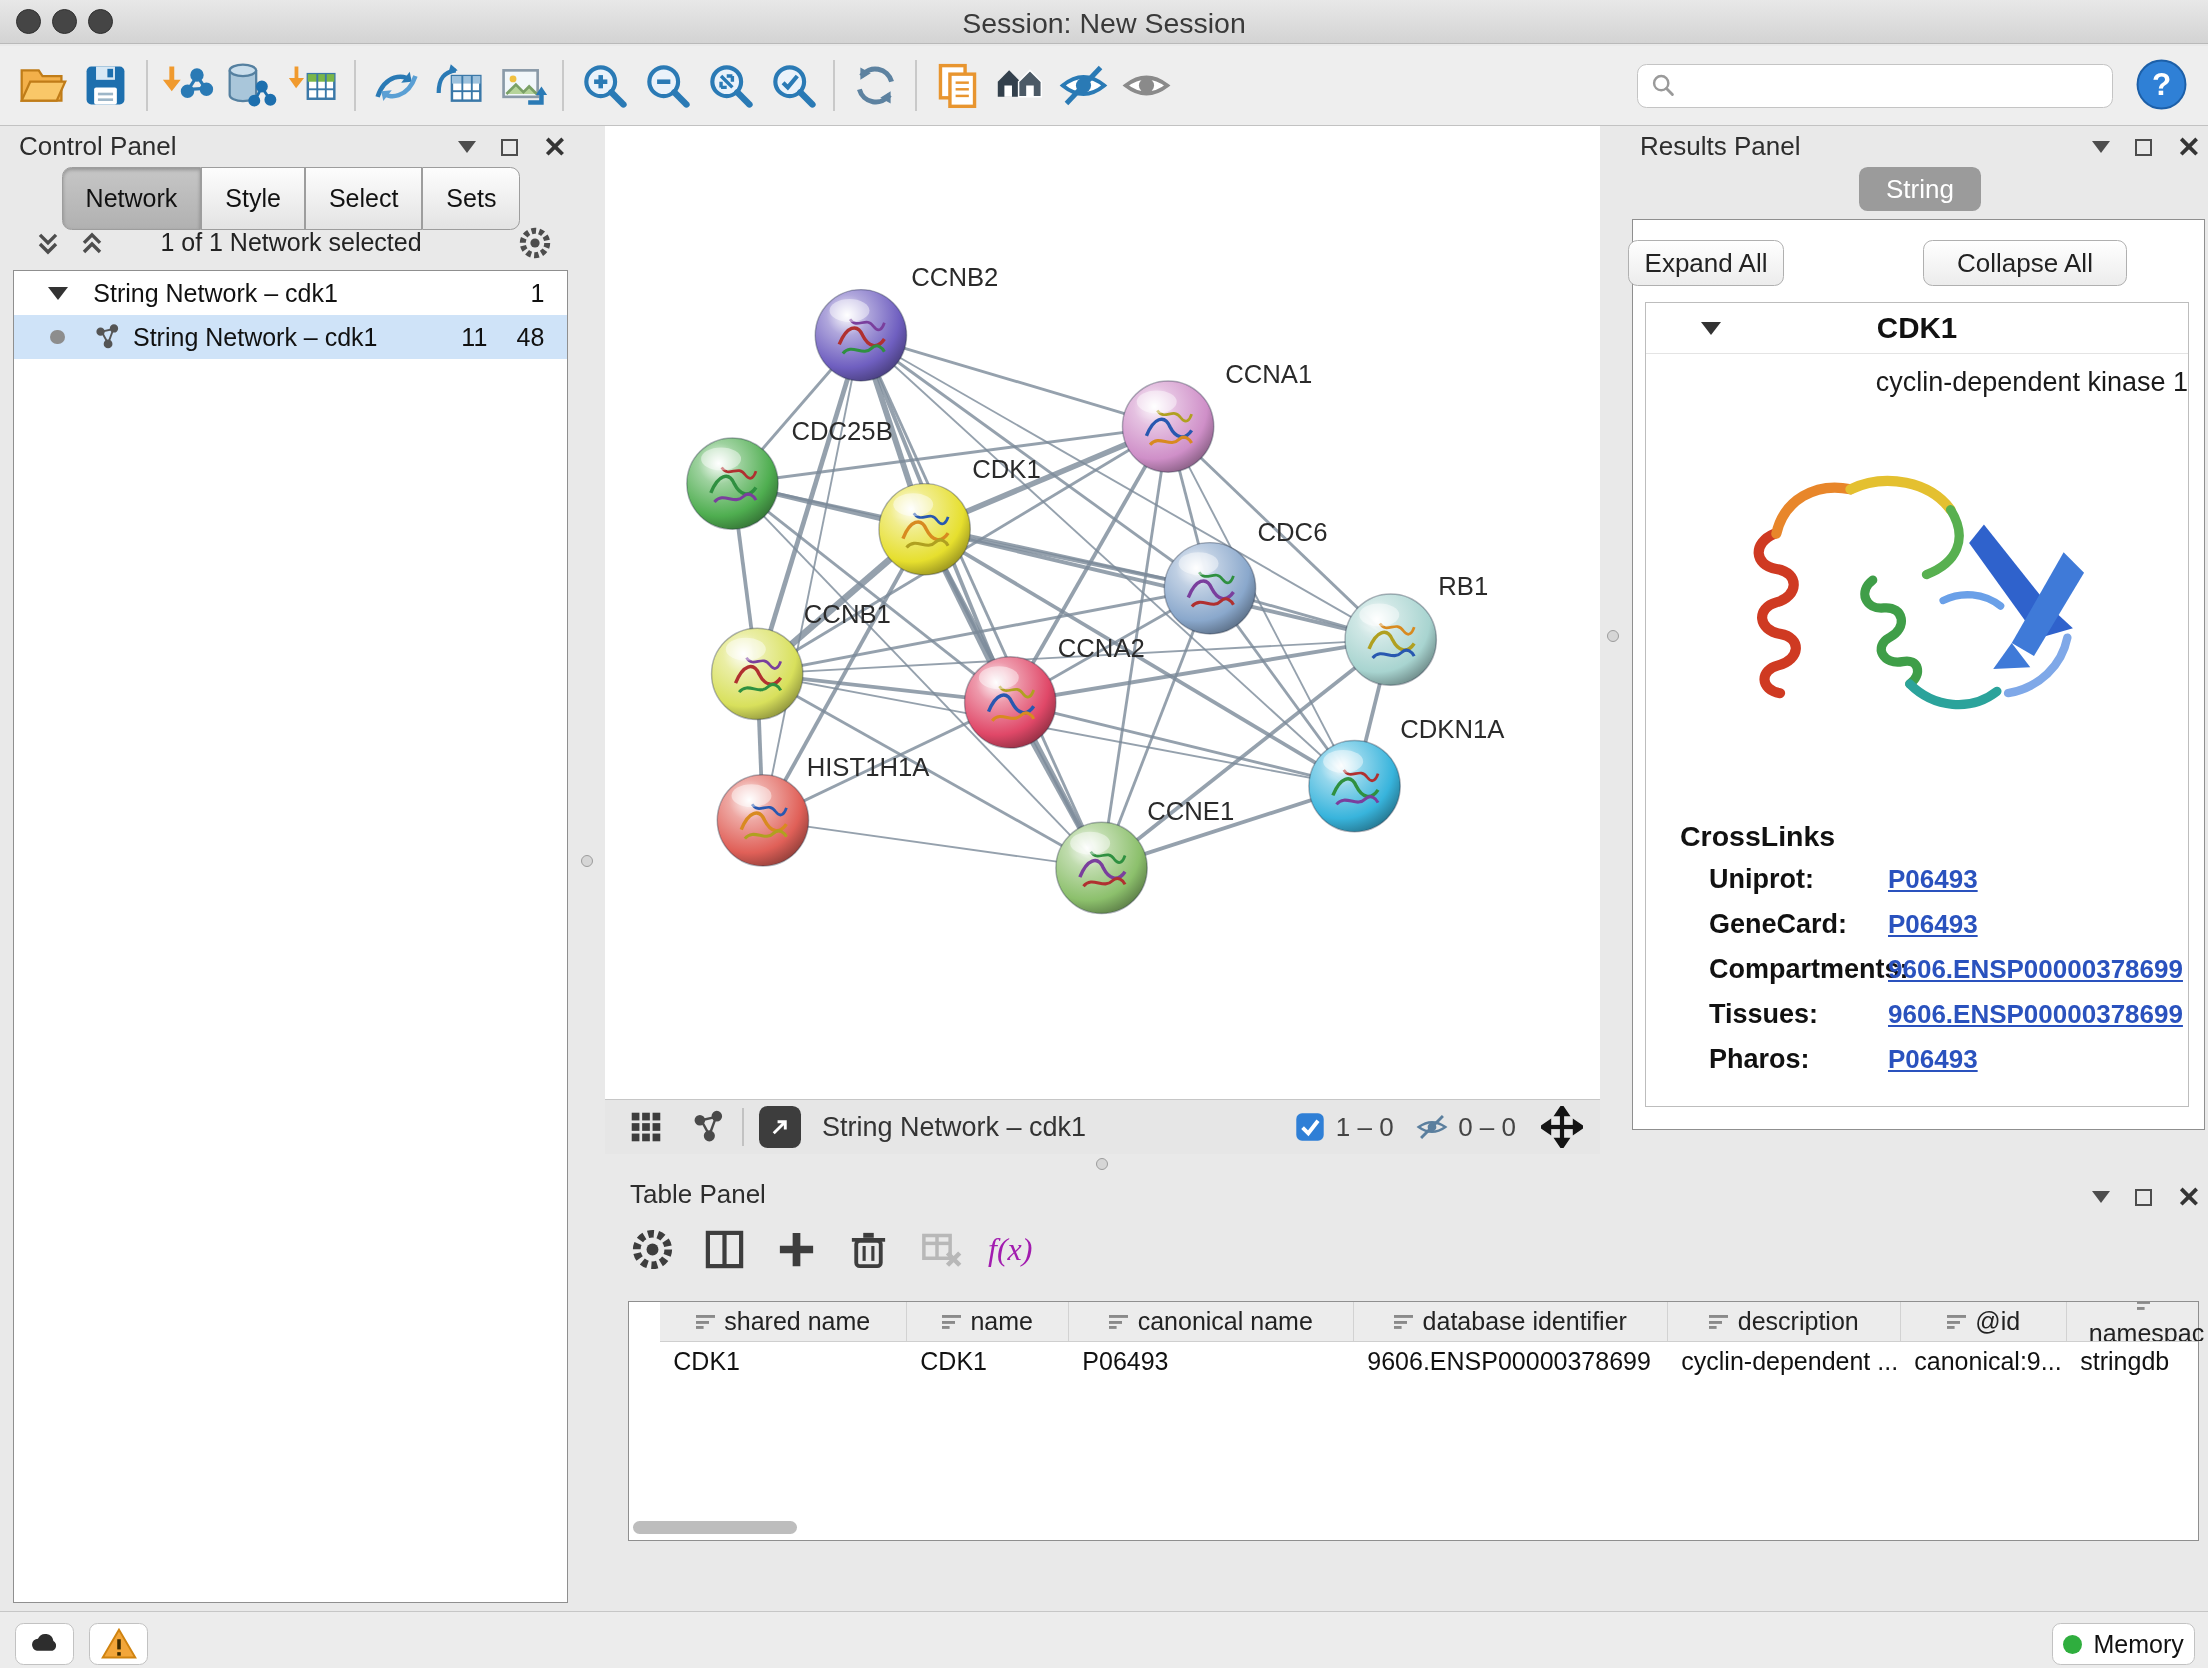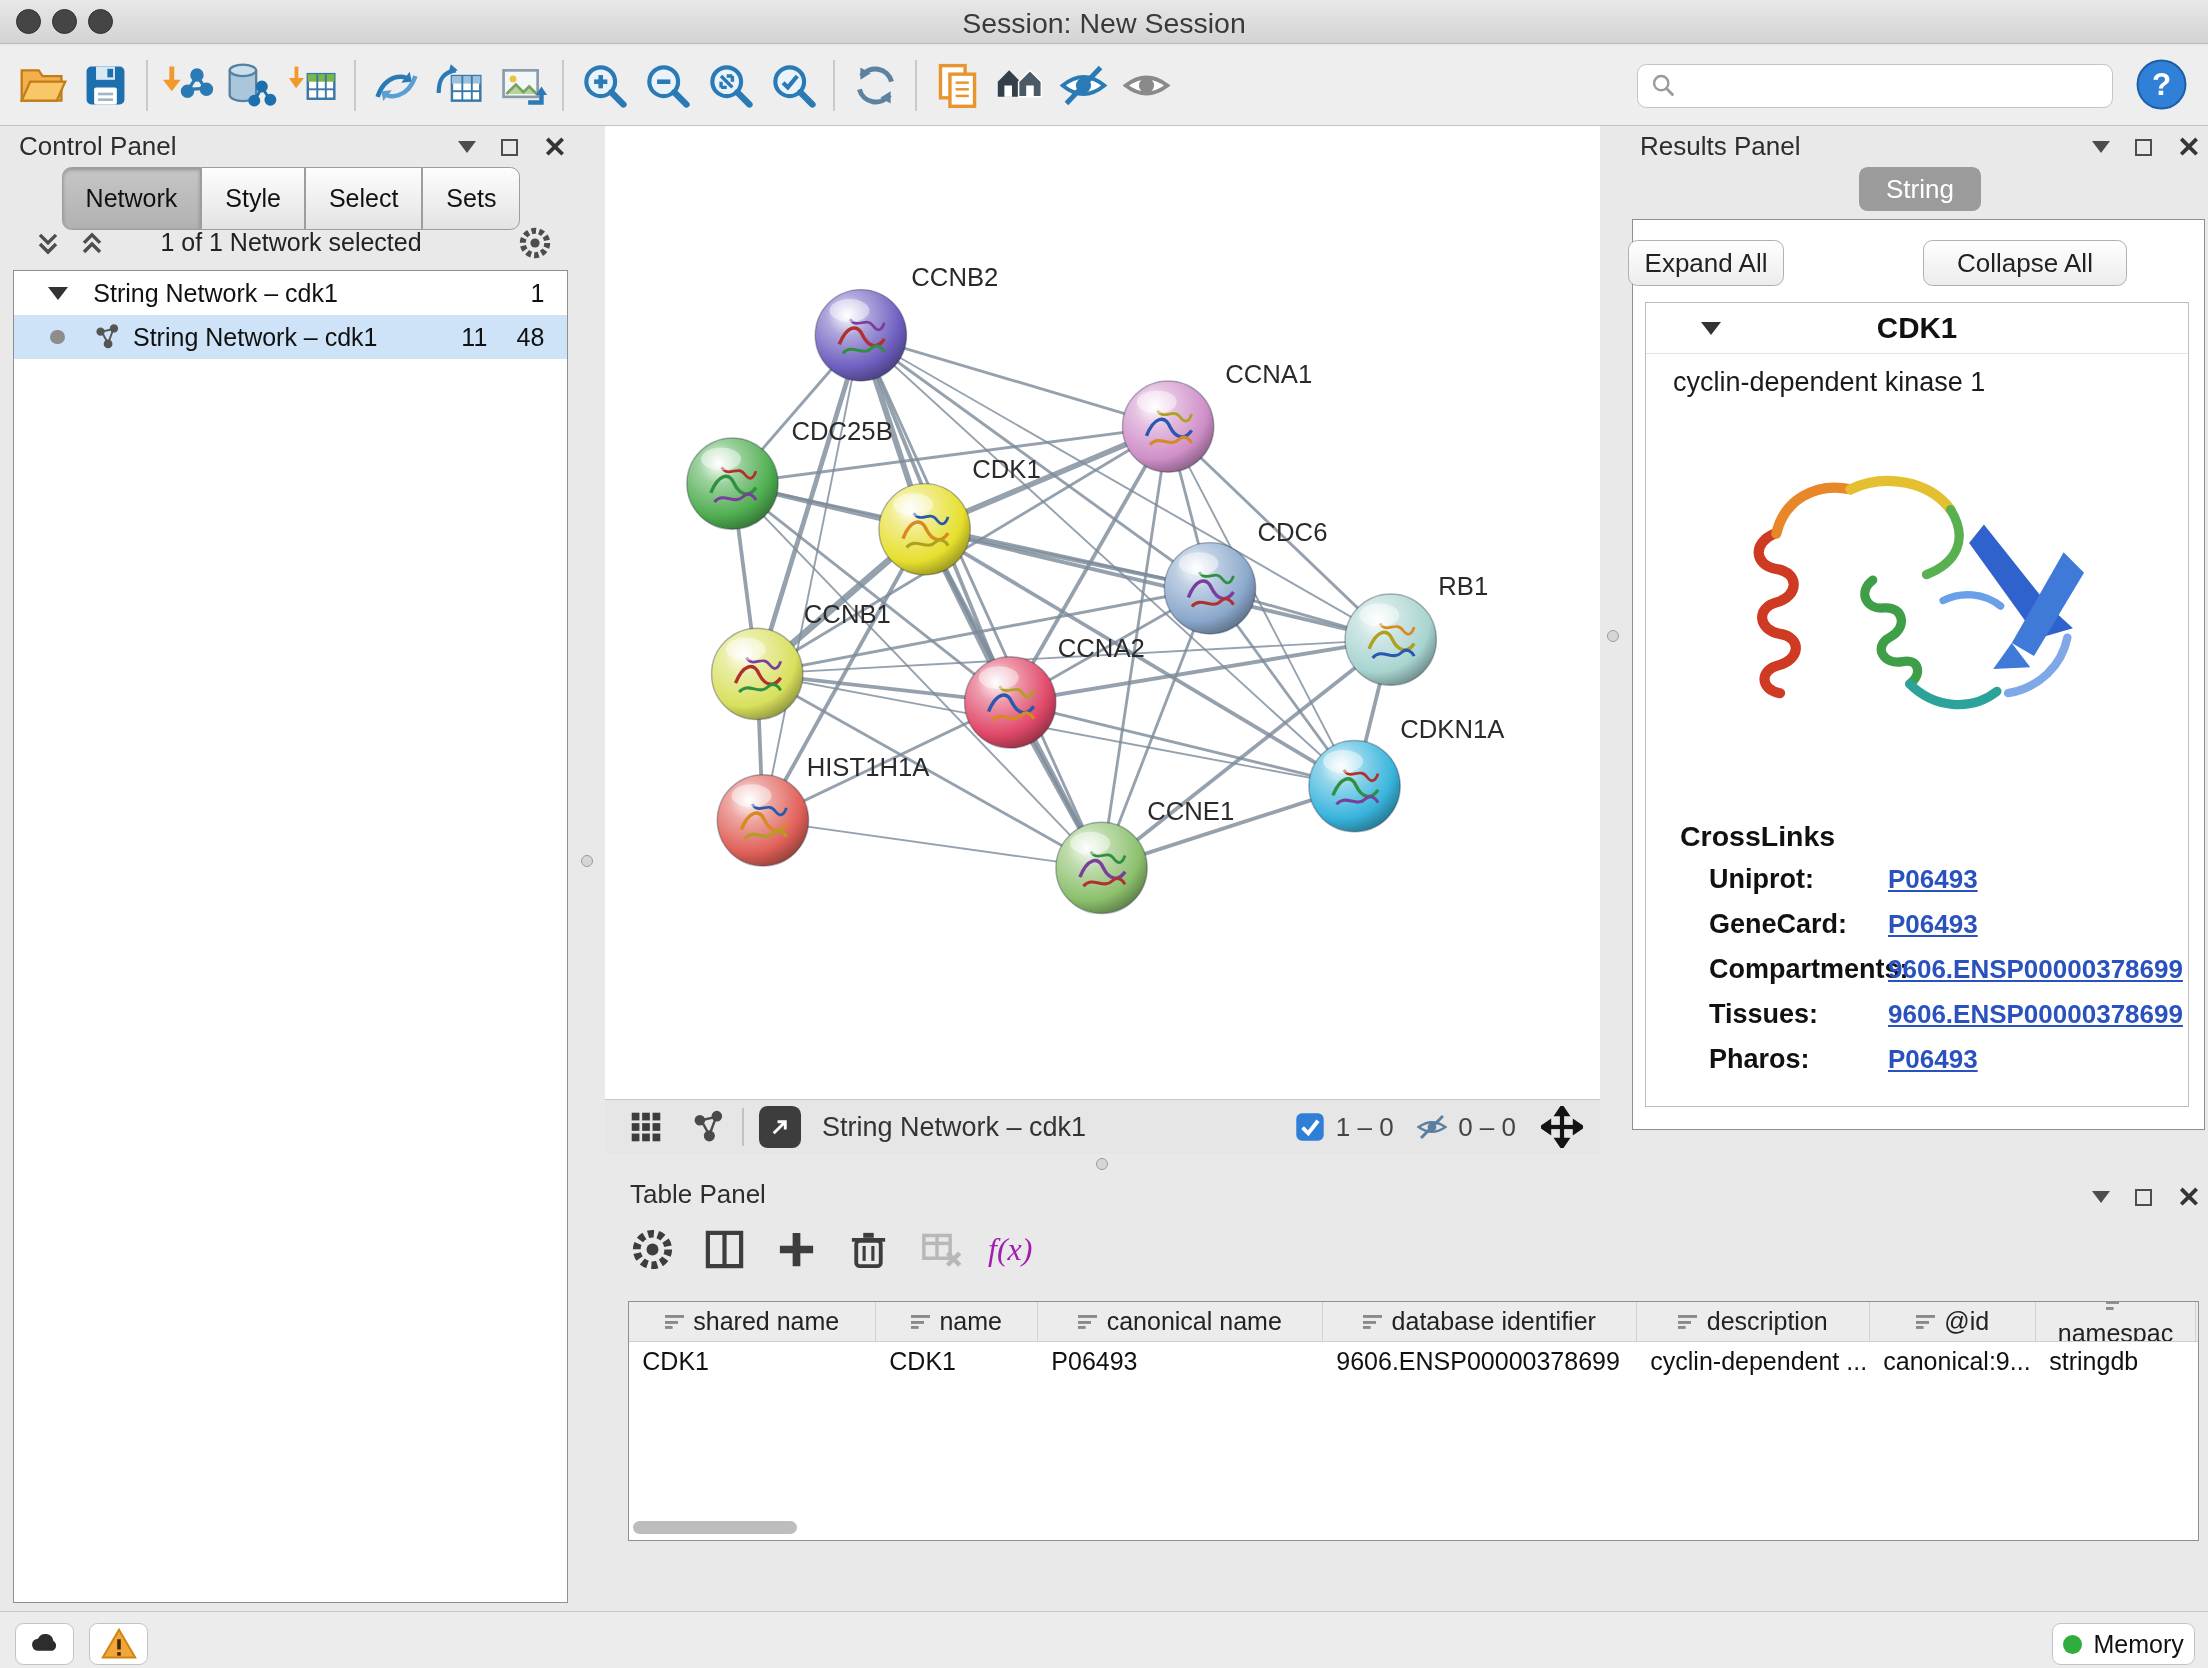--- a/index.html
+++ b/index.html
@@ -65,32 +65,32 @@
   .string-badge { position:absolute; left:1859px; top:167px; padding:6.7px 27px; background:#9b9b9b;
     border-radius:8.6px; color:#fff; font-size:26px; }
   .rp-box { position:absolute; left:1632px; top:219px; width:573px; height:911px; background:#fff;
     border:1.9px solid #8f8f8f; }
   .rp-btn { position:absolute; height:46px; border:1.9px solid #b0b0b0; border-radius:9.5px;
     background:linear-gradient(#ffffff,#ececec); font-size:26px; color:#222; display:flex;
     align-items:center; justify-content:center; }
   .gene-box { position:absolute; left:1645px; top:302px; width:544px; height:805px; border:1.9px solid #bdbdbd; background:#fff; }
   .gene-head { position:relative; height:51px; border-bottom:1.9px solid #e4e4e4; display:flex; align-items:center; justify-content:center; }
   .gene-sym { font-size:29.5px; font-weight:bold; color:#111; }
-  .gene-desc { padding:13.3px 0 0 27px; font-size:27px; color:#1a1a1a; }
+  .gene-desc { padding:13.3px 0 0 27px; font-size:27px; color:#1a1a1a;text-align:right; }
   .xl-head { position:absolute; left:34px; top:517px; font-size:28.5px; font-weight:bold; color:#111; }
   .xl-list { position:absolute; left:0; top:561px; width:100%; }
   .xl-row { display:flex; height:45px; align-items:flex-start;font-weight:bold; }
   .xl-label { width:179px; margin-left:63px; font-size:27px; color:#111; flex:0 0 auto; }
   .xl-value { font-size:26px; color:#2a52be; text-decoration:underline; white-space:nowrap; }
 
   
   .tp-toolbar { position:absolute; left:628px; top:1225px; display:flex; align-items:center; gap:23px; }
   .fx { font-family:"Liberation Serif", serif; font-style:italic; font-size:32px; color:#a21caf; }
   .tbl { position:absolute; left:628px; top:1301px; width:1571px; height:240px; background:#fff;
-    border:1.9px solid #8f8f8f; }
+    border:1.9px solid #8f8f8f;padding-left:31px; }
   .tbl-head { display:flex; height:40px; background:#ececec; border-bottom:1.9px solid #cfcfcf; }
   .th { display:flex; align-items:center; justify-content:center; gap:9.5px; font-size:25px; color:#222;
     border-right:1px solid #d2d2d2; overflow:hidden; white-space:nowrap; flex:0 0 auto; }
   .sort-ico { width:19px; height:15px; flex:0 0 auto; background:
     linear-gradient(#8a8a8a,#8a8a8a) 0 1px/19px 2.9px no-repeat,
     linear-gradient(#8a8a8a,#8a8a8a) 0 6.7px/13.3px 2.9px no-repeat,
     linear-gradient(#8a8a8a,#8a8a8a) 0 12.4px/7.6px 2.9px no-repeat; }
   .tbl-row { display:flex; height:38px; }
   .td { font-size:25px; color:#111; padding:4.8px 0 0 13.3px; overflow:hidden; white-space:nowrap; flex:0 0 auto; }
   .hscroll { position:absolute; left:3.8px; bottom:5.7px; width:164px; height:13.3px; border-radius:6.7px; background:#bdbdbd; }

